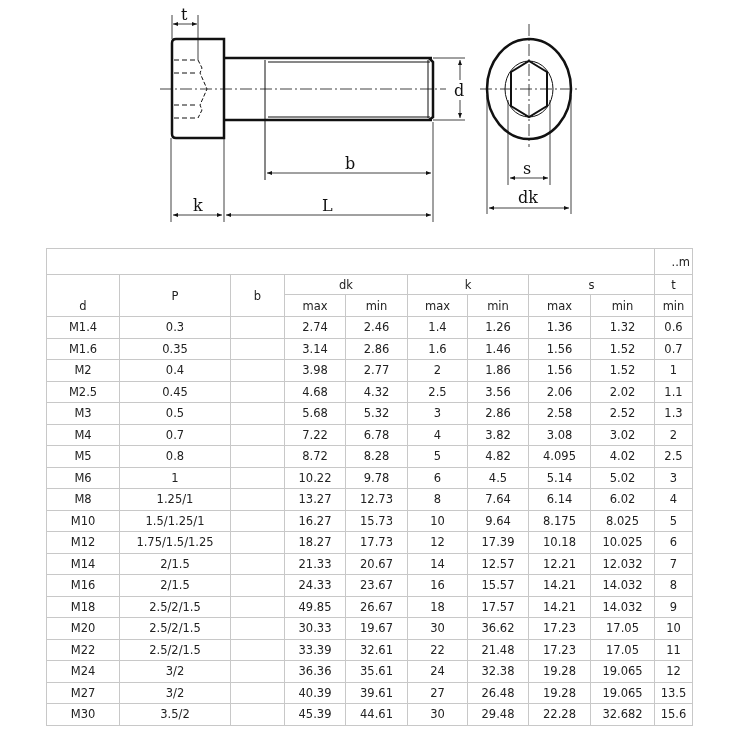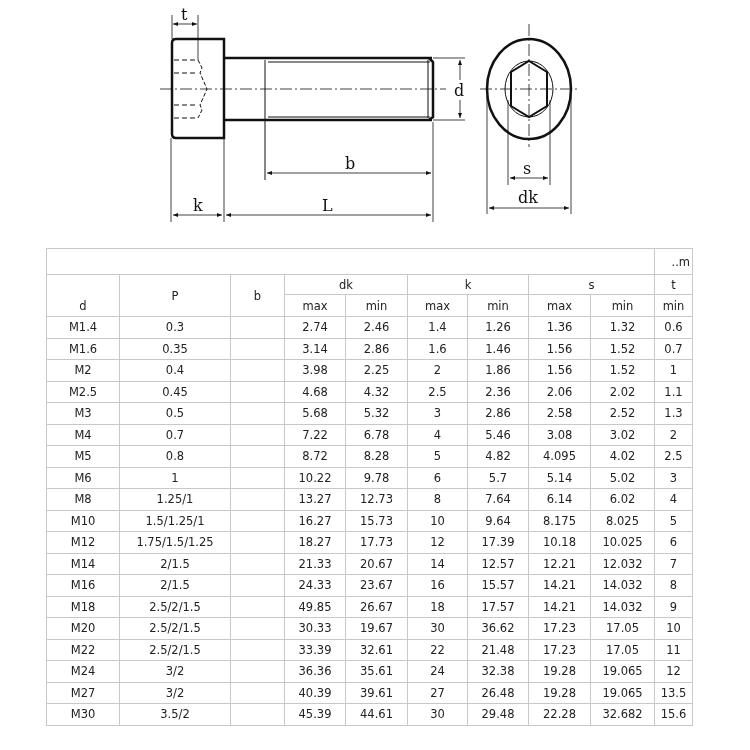--- a/index.html
+++ b/index.html
@@ -166,35 +166,35 @@
         <td>1.46</td>
         <td>1.56</td>
         <td>1.52</td>
         <td>0.7</td>
       </tr>
       <tr>
         <td>M2</td>
         <td>0.4</td>
         <td></td>
         <td>3.98</td>
-        <td>2.25</td>
+        <td>2.77</td>
         <td>2</td>
         <td>1.86</td>
         <td>1.56</td>
         <td>1.52</td>
         <td>1</td>
       </tr>
       <tr>
         <td>M2.5</td>
         <td>0.45</td>
         <td></td>
         <td>4.68</td>
         <td>4.32</td>
         <td>2.5</td>
-        <td>2.36</td>
+        <td>3.56</td>
         <td>2.06</td>
         <td>2.02</td>
         <td>1.1</td>
       </tr>
       <tr>
         <td>M3</td>
         <td>0.5</td>
         <td></td>
         <td>5.68</td>
         <td>5.32</td>
@@ -204,21 +204,21 @@
         <td>2.52</td>
         <td>1.3</td>
       </tr>
       <tr>
         <td>M4</td>
         <td>0.7</td>
         <td></td>
         <td>7.22</td>
         <td>6.78</td>
         <td>4</td>
-        <td>5.46</td>
+        <td>3.82</td>
         <td>3.08</td>
         <td>3.02</td>
         <td>2</td>
       </tr>
       <tr>
         <td>M5</td>
         <td>0.8</td>
         <td></td>
         <td>8.72</td>
         <td>8.28</td>
@@ -228,21 +228,21 @@
         <td>4.02</td>
         <td>2.5</td>
       </tr>
       <tr>
         <td>M6</td>
         <td>1</td>
         <td></td>
         <td>10.22</td>
         <td>9.78</td>
         <td>6</td>
-        <td>5.7</td>
+        <td>4.5</td>
         <td>5.14</td>
         <td>5.02</td>
         <td>3</td>
       </tr>
       <tr>
         <td>M8</td>
         <td>1.25/1</td>
         <td></td>
         <td>13.27</td>
         <td>12.73</td>

